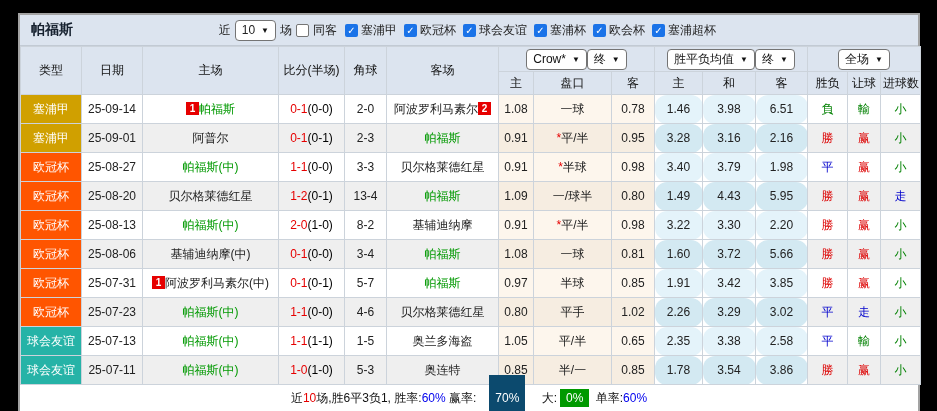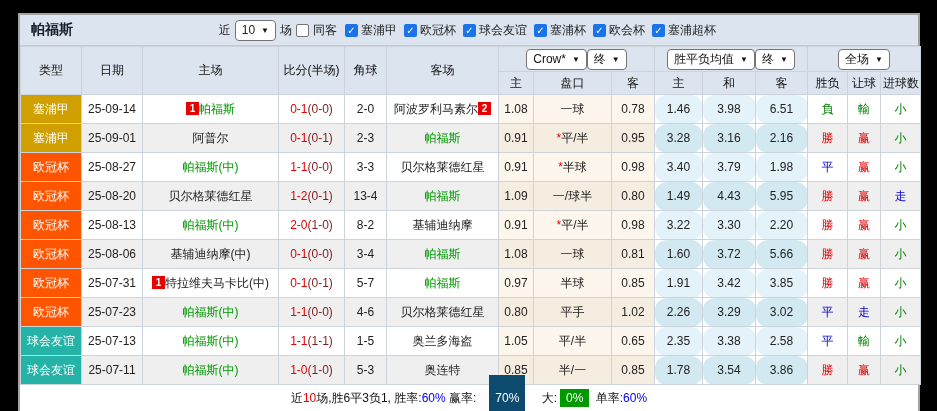--- a/index.html
+++ b/index.html
@@ -31,21 +31,21 @@
   tr.even td{background:#efefef;}
   tbody td.asian{background-color:rgba(250,236,216,.45);}
   tr.even td.asian{background-color:rgba(240,226,206,.62);}
   tbody td.euro{background-color:rgba(178,221,240,.35);border-radius:12px;}
   tr.even td.euro{background-color:rgba(168,211,230,.5);}
   td.type{color:#fff;}
   .tg{color:#009900;}
   .badge{display:inline-block;background:#e60000;color:#fff;font-size:10px;font-weight:bold;
          min-width:11px;height:13px;line-height:13px;padding:0 1px;vertical-align:1px;}
   .ft{color:#e60000;}
-  .ht{color:#7f1d1d;}
+  .ht{color:#000000;}
   .star{color:#e60000;}
   .c-red{color:#dd0000;}
   .c-blue{color:#0000cc;}
   .c-green{color:#008000;}
   
   .summary{height:26px;line-height:26px;text-align:center;background:#fff;}
   .seg-plain{color:#111;}
   .seg-red-text{color:#e60000;}
   .seg-blue-text{color:#0000ee;margin-top:32px;}
   .seg-red-badge{background:#0c4a6e;color:#fff;padding:16px 6px;margin:0 13px;}
@@ -254,21 +254,21 @@
           <td class="euro">1.60</td>
           <td class="euro">3.72</td>
           <td class="euro">5.66</td>
           <td class="c-red">勝</td>
           <td class="c-red">赢</td>
           <td class="c-green">小</td>
         </tr>
         <tr class="odd">
           <td class="type" style="background: rgb(255, 85, 0);">欧冠杯</td>
           <td>25-07-31</td>
-          <td><span class="badge">1</span><span>特拉维夫马卡比(中)</span></td>
+          <td><span class="badge">1</span><span>阿波罗利马素尔(中)</span></td>
           <td><span class="ft">0-1</span><span class="ht">(0-1)</span></td>
           <td>5-7</td>
           <td><span class="tg">帕福斯</span></td>
           <td class="asian">0.97</td>
           <td class="asian">半球</td>
           <td class="asian">0.85</td>
           <td class="euro">1.91</td>
           <td class="euro">3.42</td>
           <td class="euro">3.85</td>
           <td class="c-red">勝</td>

